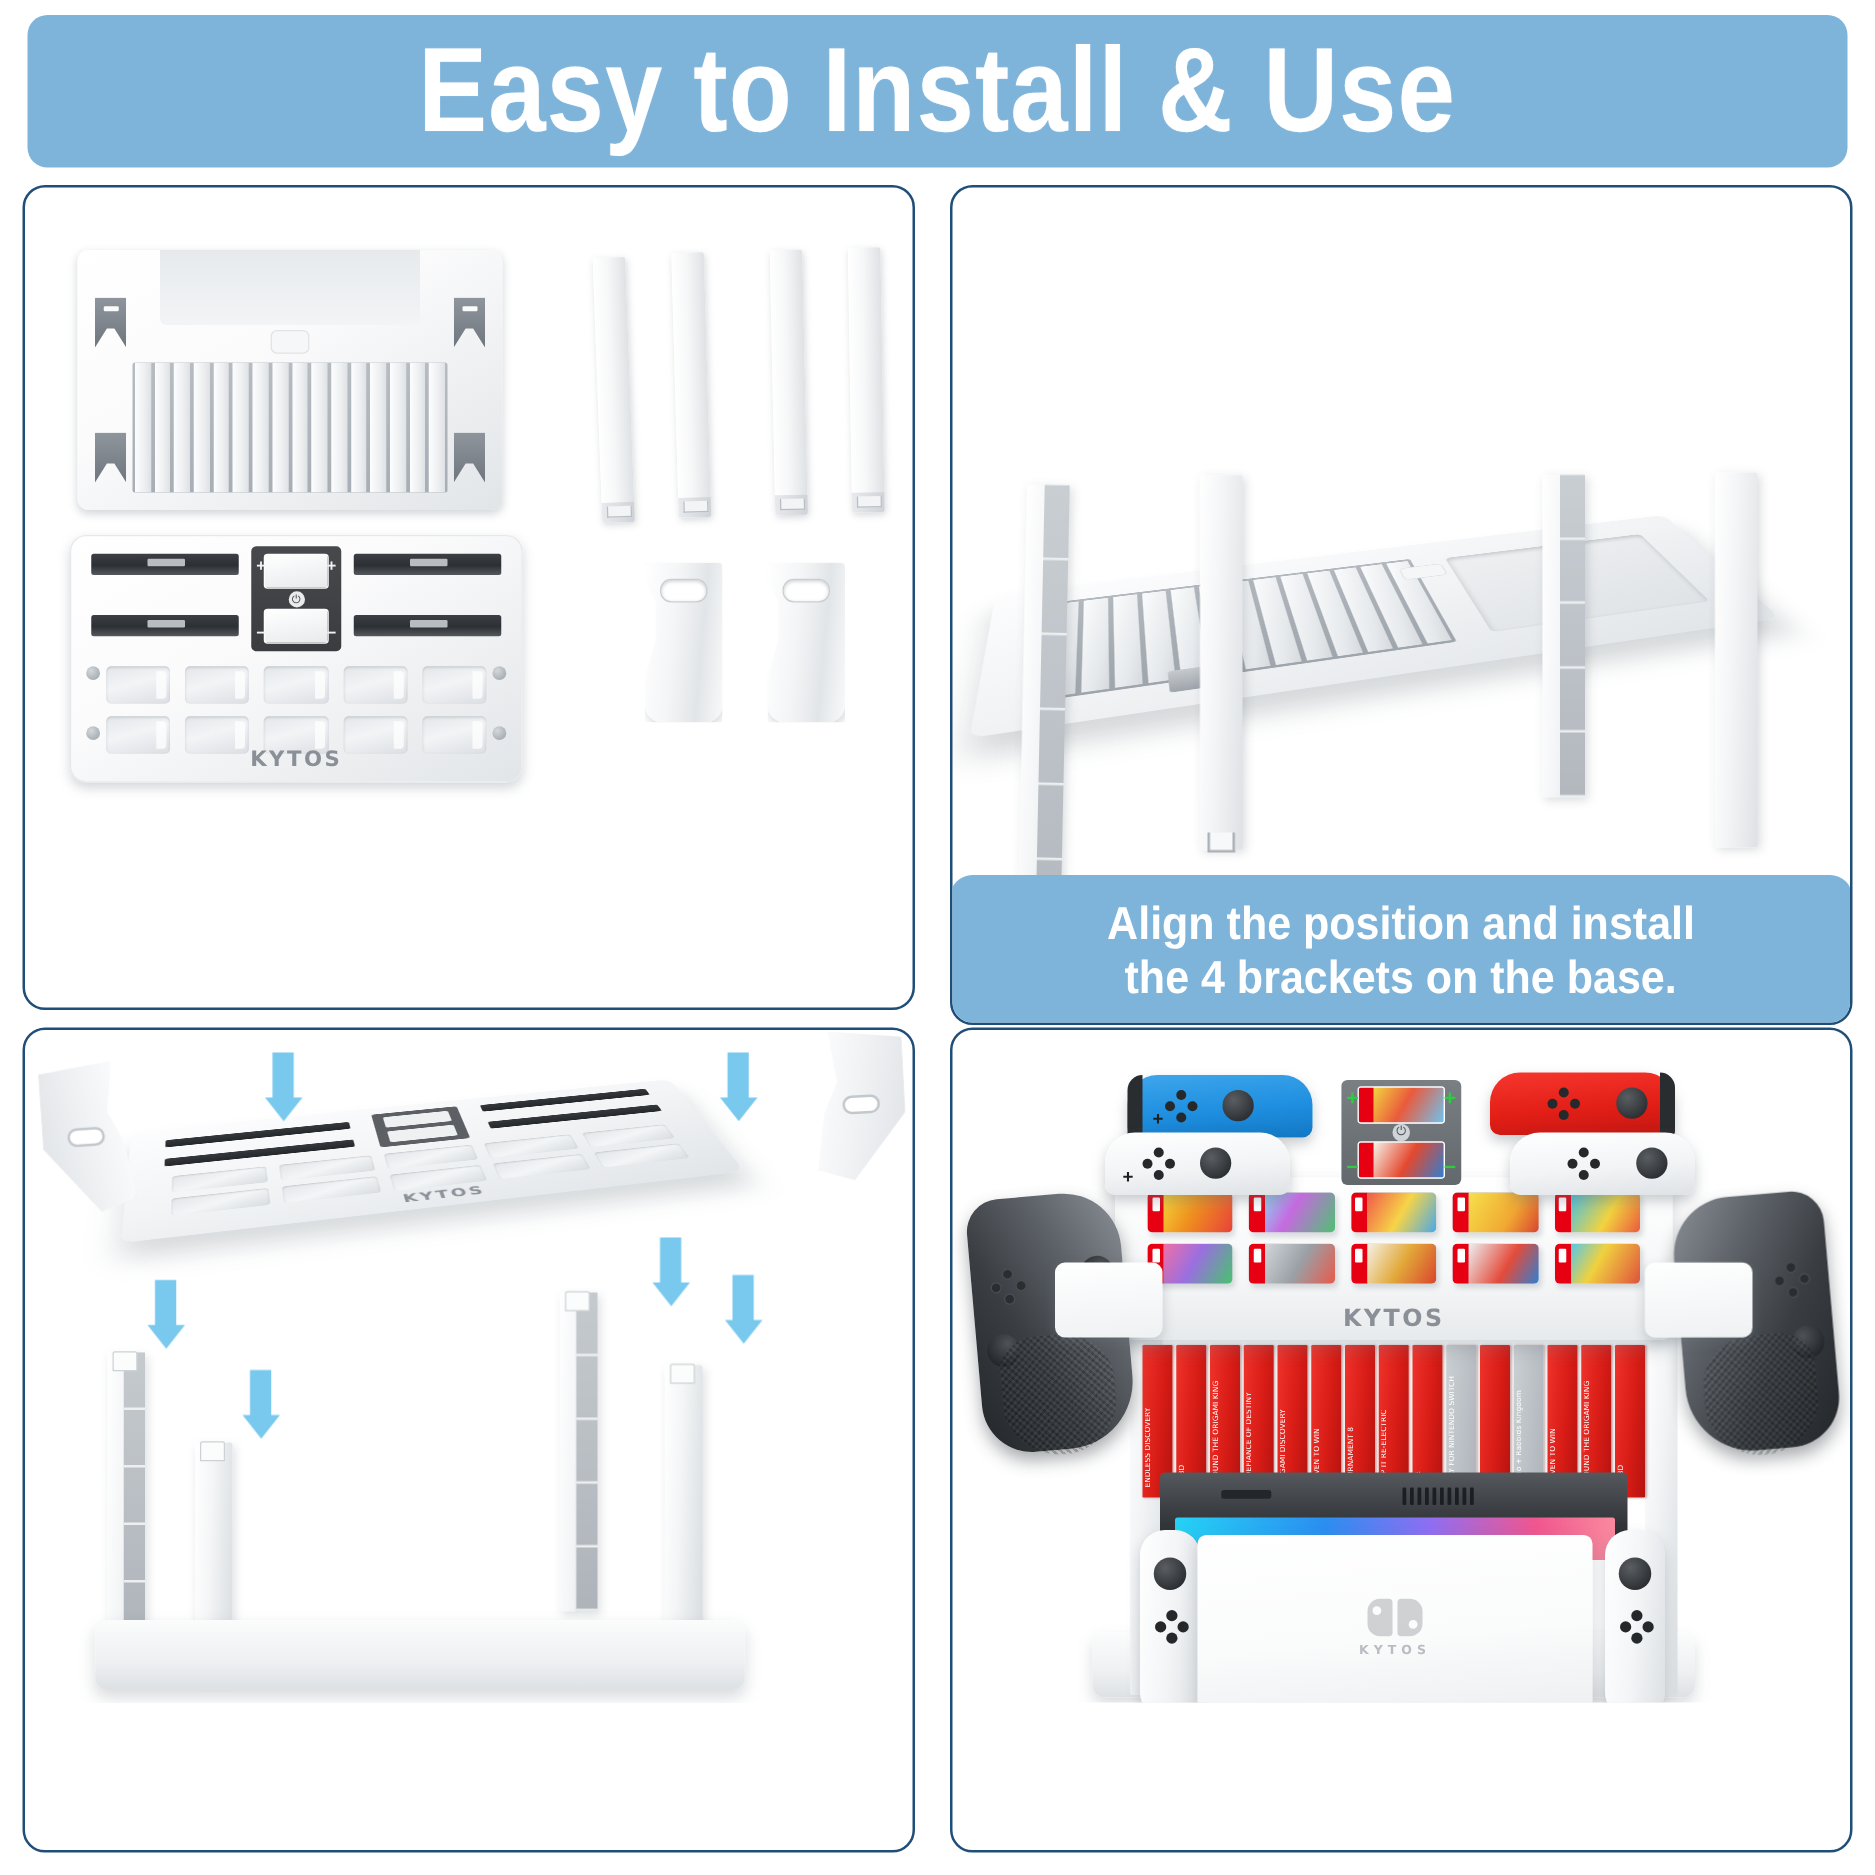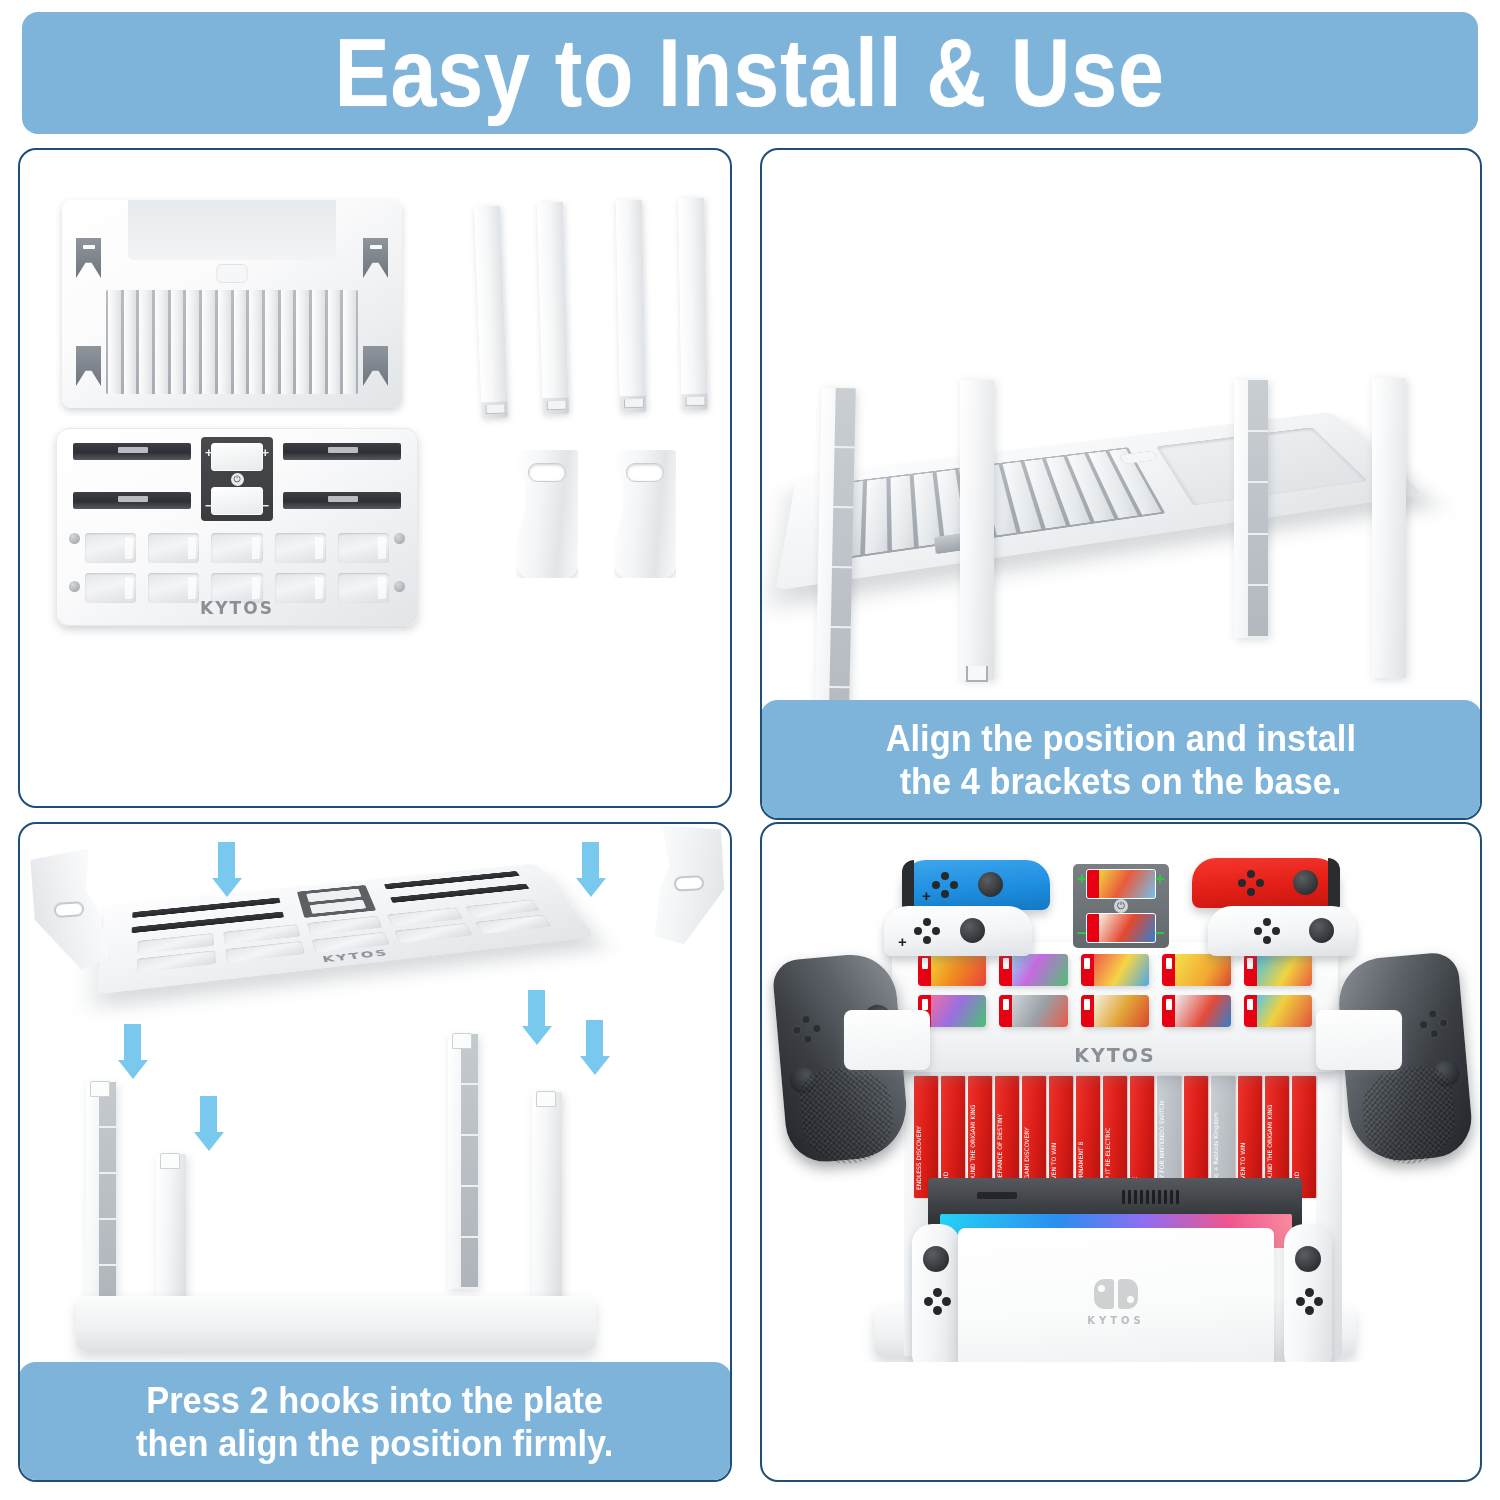--- a/index.html
+++ b/index.html
@@ -886,24 +886,20 @@
       <div class="ar3" style="left:562px; top:18px;  height:40px;"></div>
       <div class="ar3" style="left:104px; top:200px; height:40px;"></div>
       <div class="ar3" style="left:180px; top:272px; height:40px;"></div>
       <div class="ar3" style="left:508px; top:166px; height:40px;"></div>
       <div class="ar3" style="left:566px; top:196px; height:40px;"></div>
 
       <div class="footer-base" style="left:56px; bottom:10px; width:520px; height:56px;"></div>
 
     </div>
 
-    <div class="caption">
-      <div class="caption-line">Press 2 hooks into the plate</div>
-      <div class="caption-line">then align the position firmly.</div>
-    </div>
   </div>
 
   <div class="panel" id="panel-4">
     <div class="panel-art">
       <div class="assembly">
 
         <div class="postleg p1"></div>
         <div class="postleg p2"></div>
 
         <div class="boxrow">

